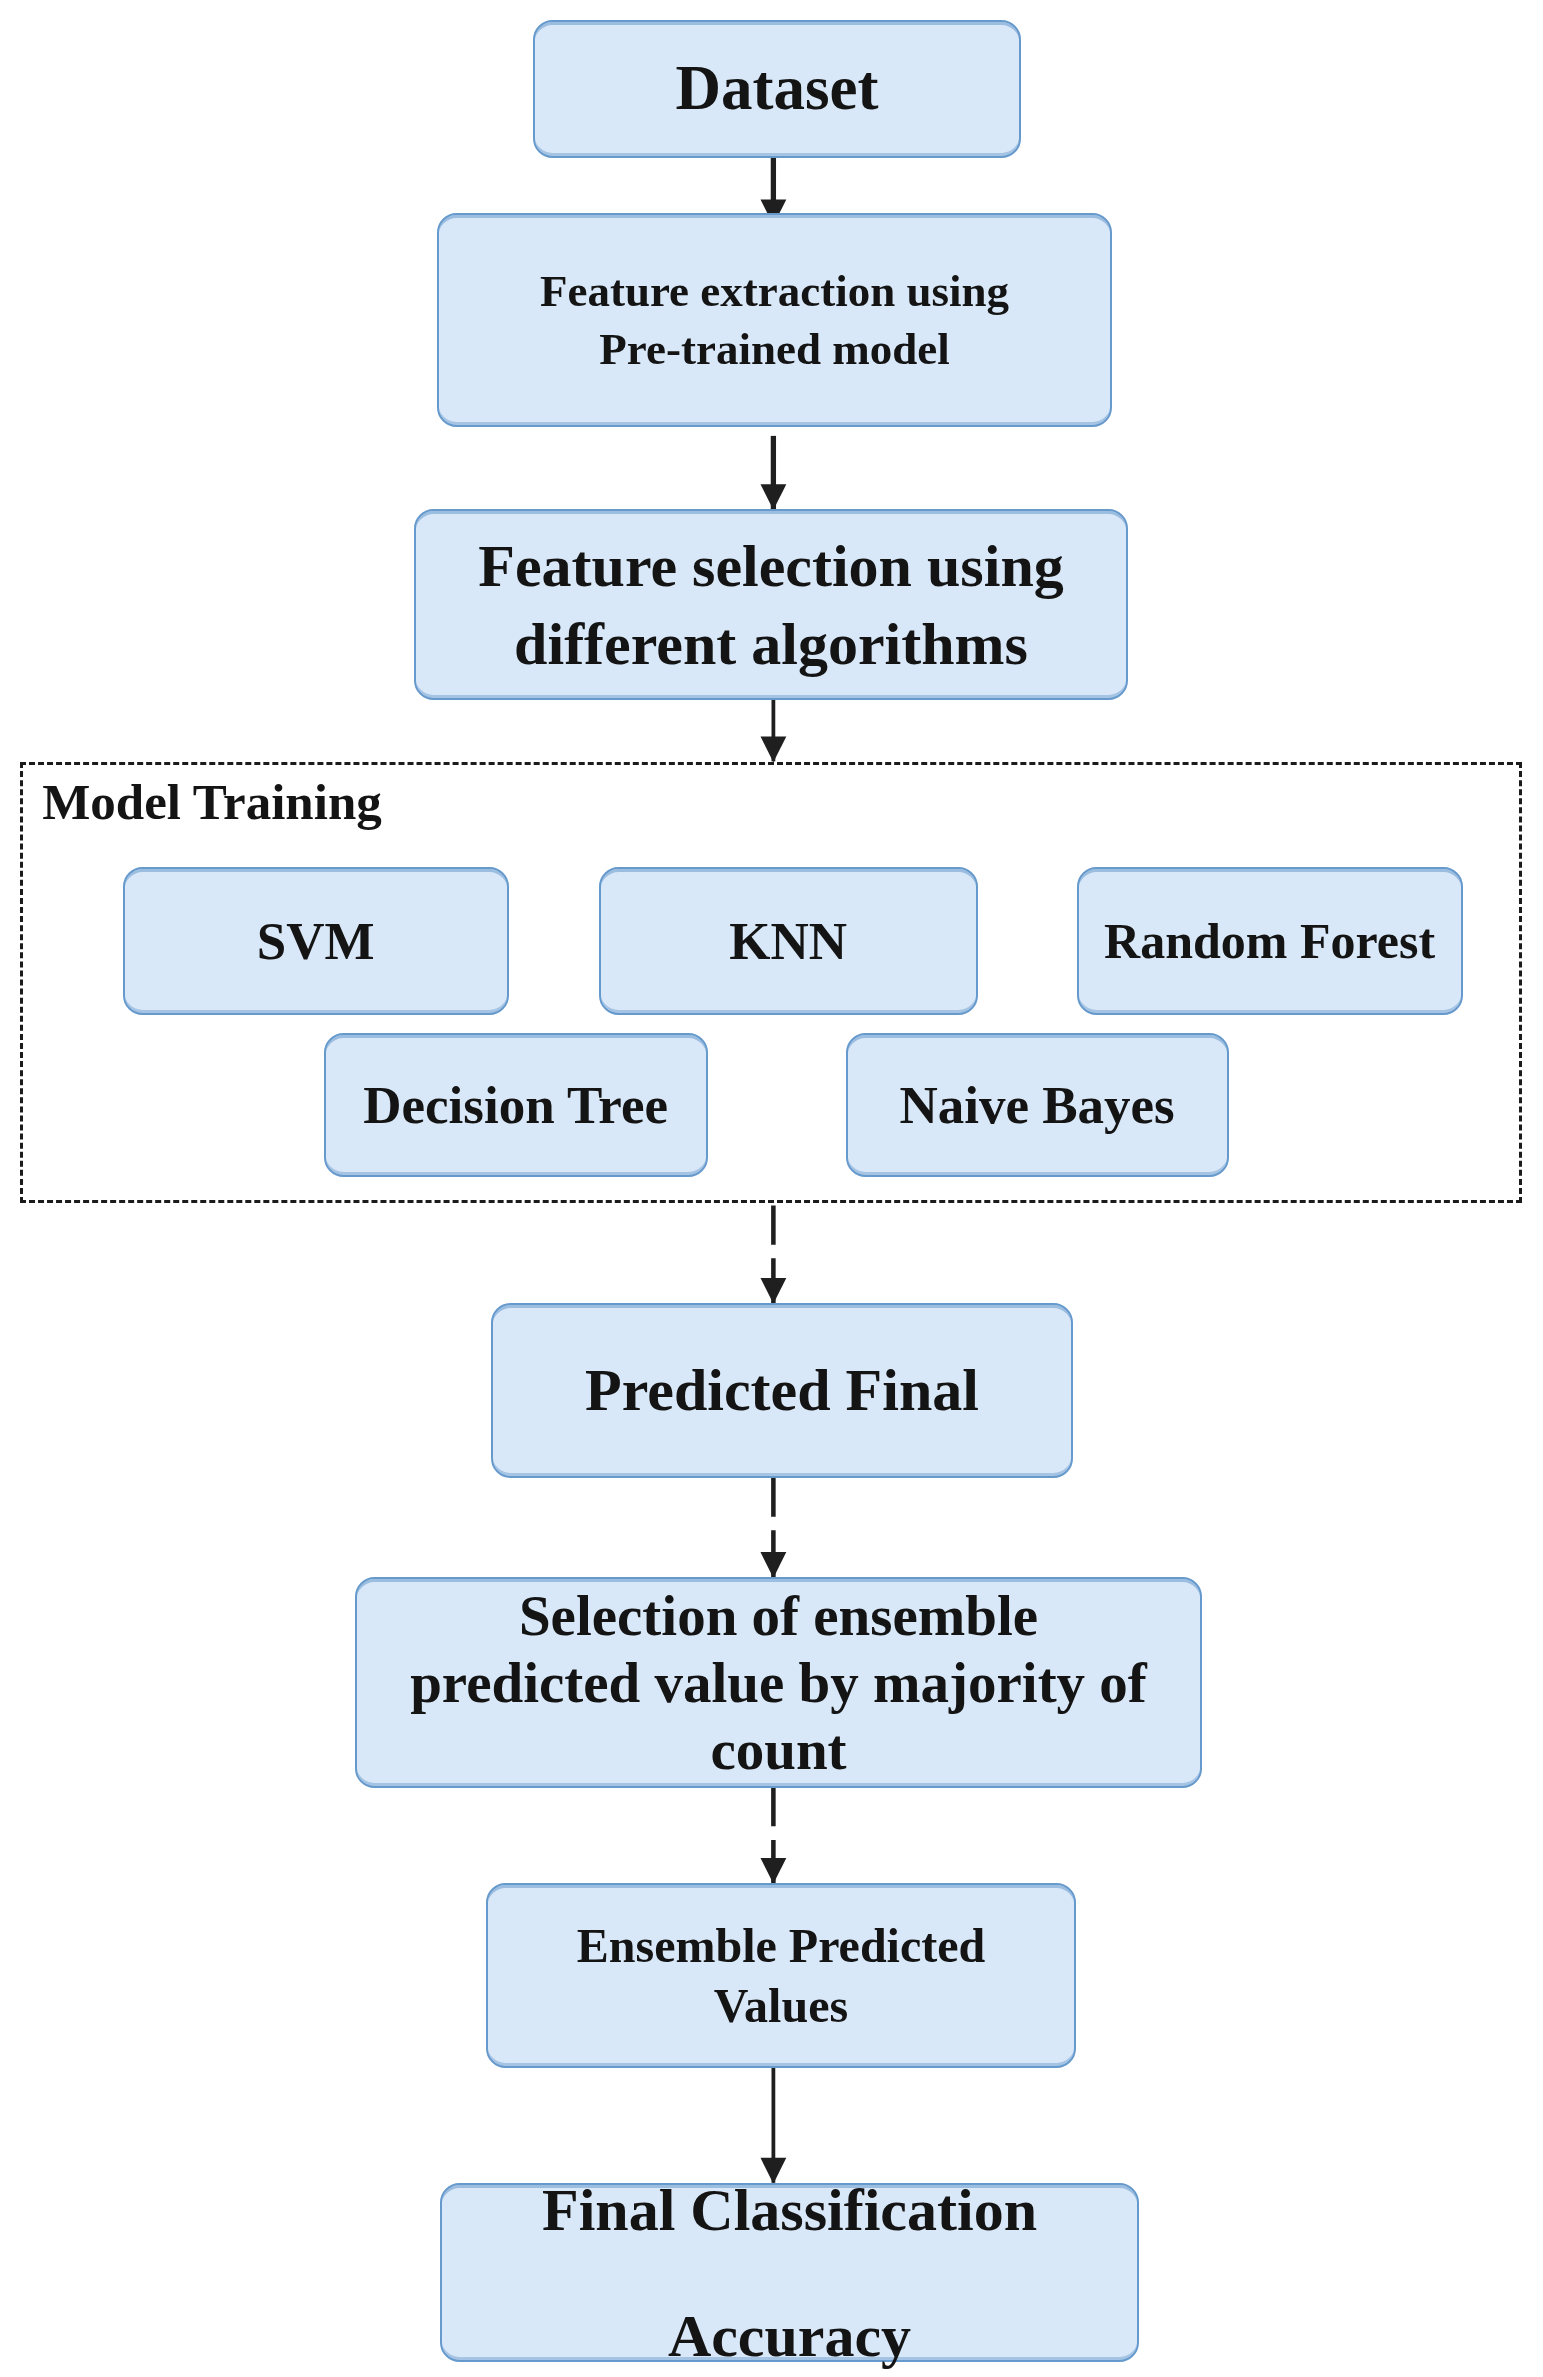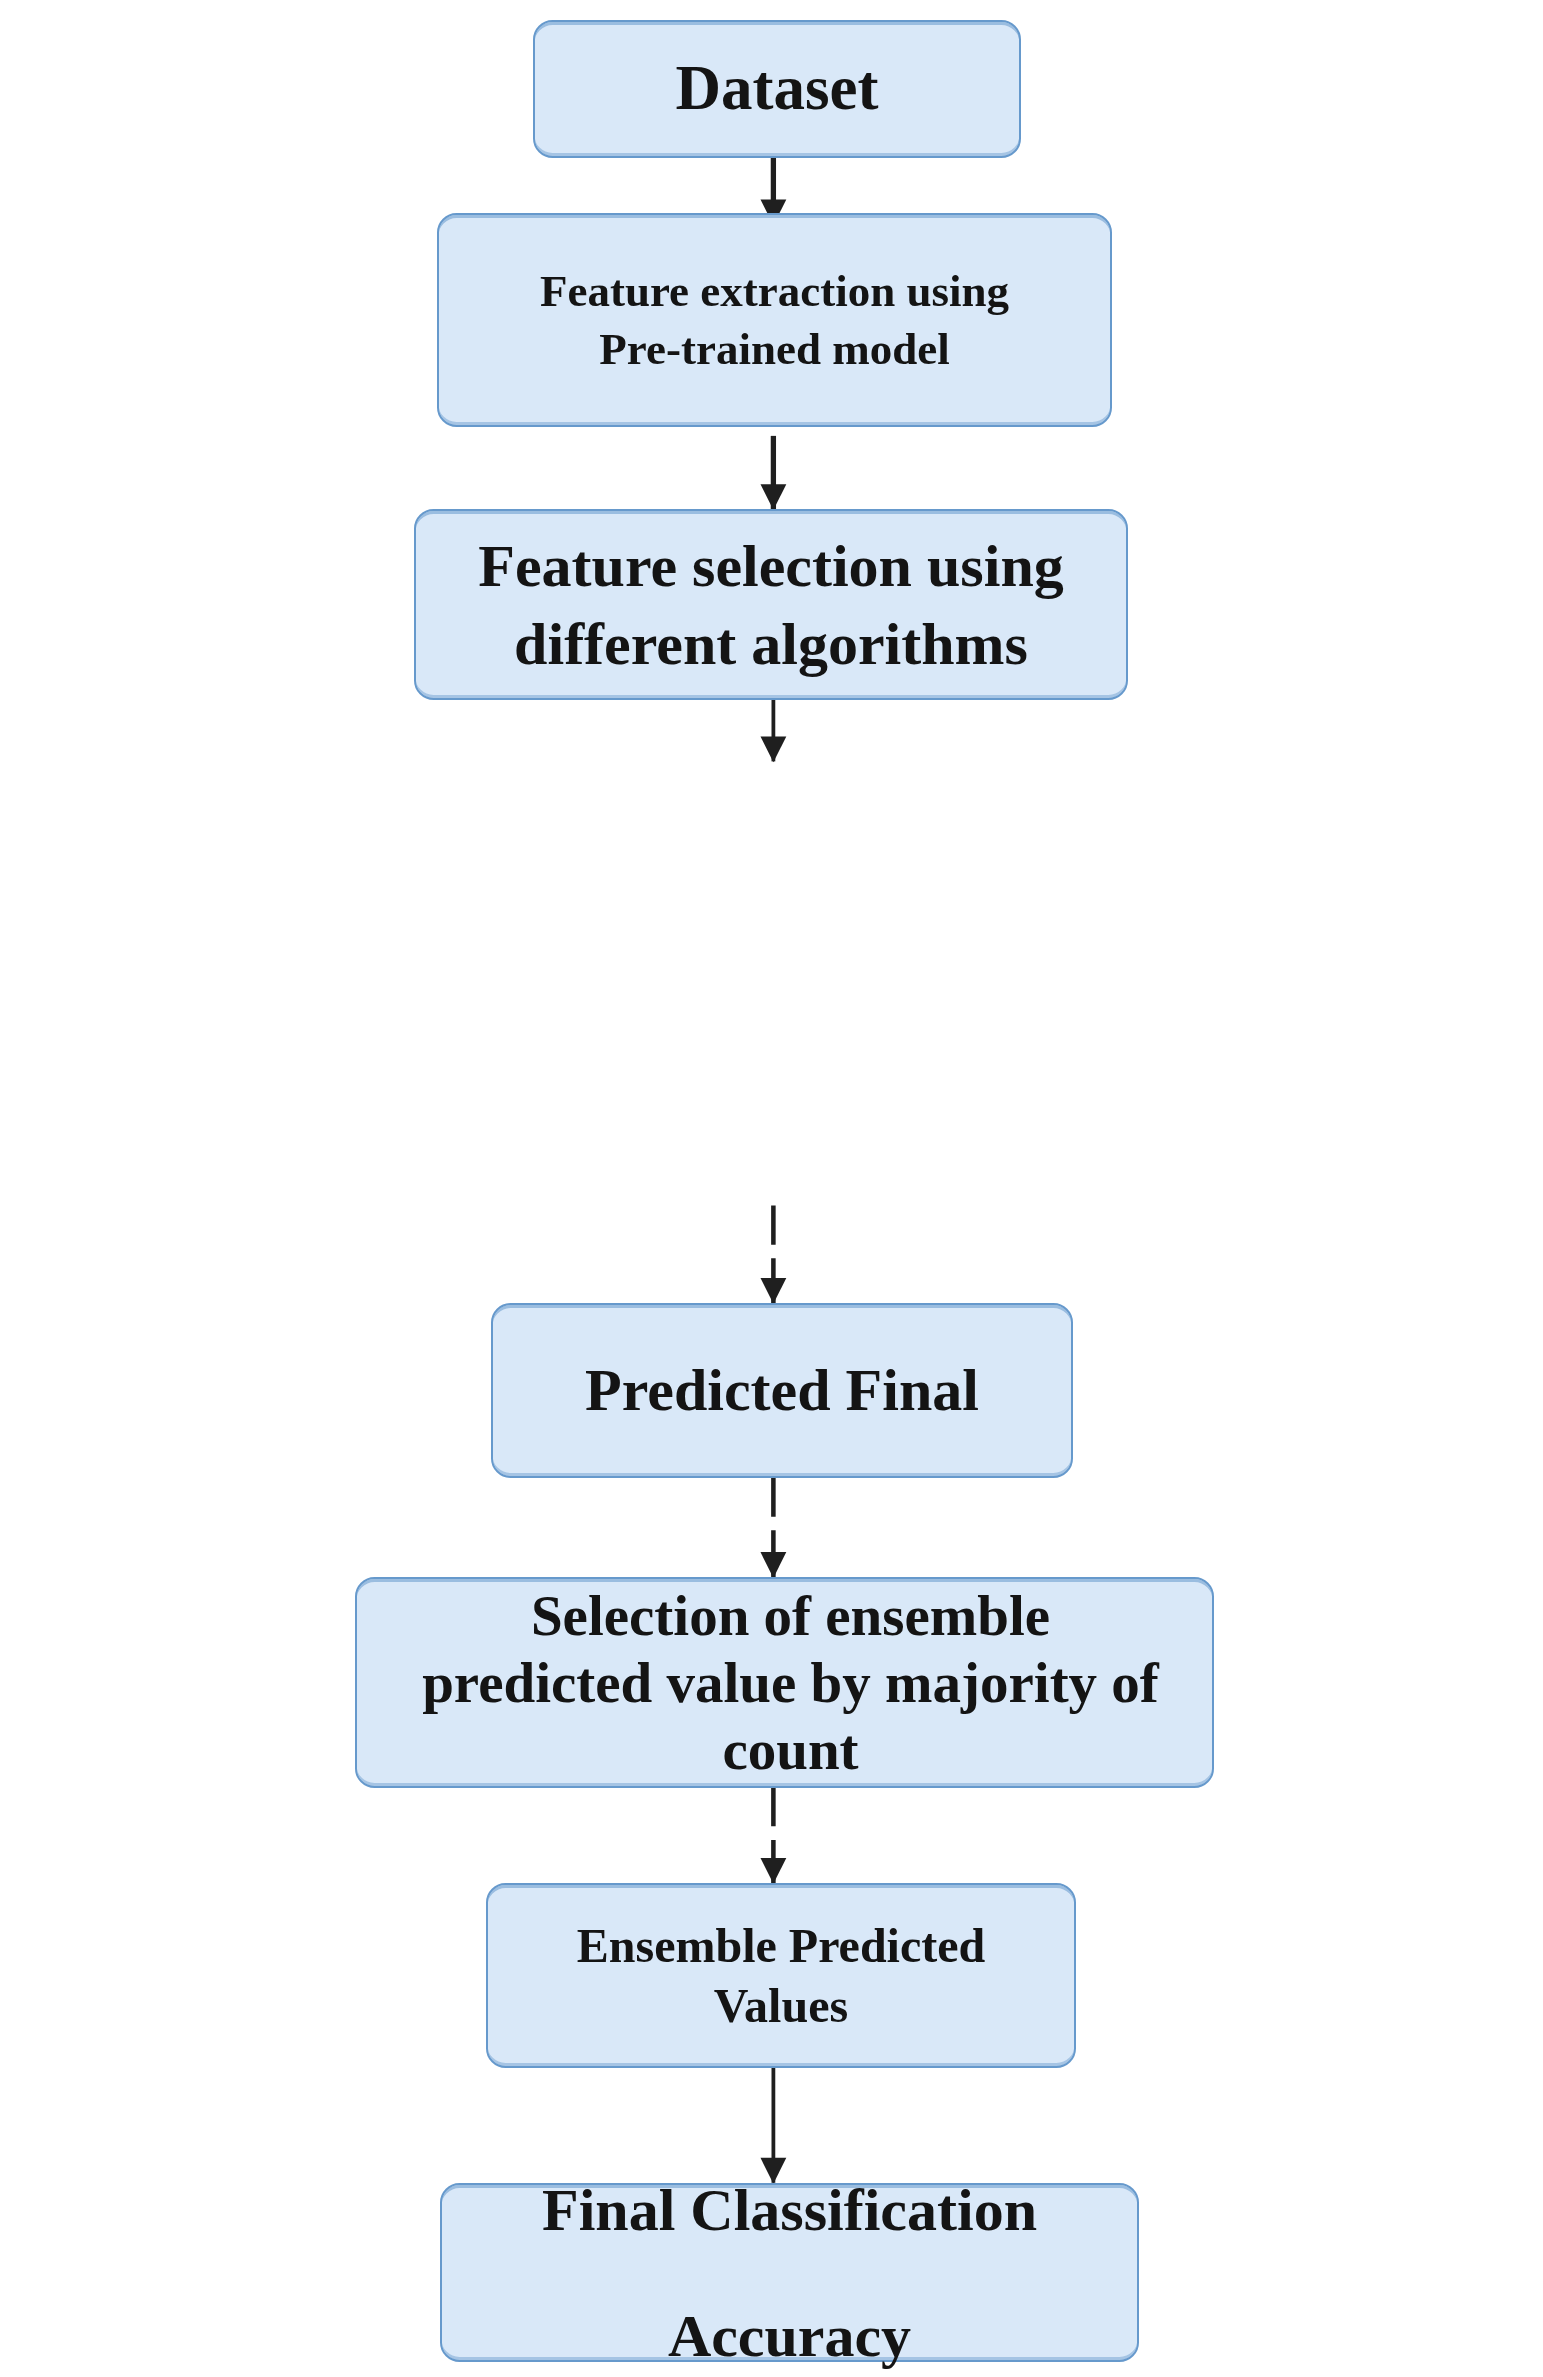--- a/index.html
+++ b/index.html
@@ -30,21 +30,21 @@
     box-shadow: inset 0 3.8px 0 -0.8px rgba(102,153,204,0.55),
                 inset 0 -3.8px 0 -0.8px rgba(102,153,204,0.45);
   }
   .node .line { display: block; white-space: nowrap; }
 
   
   #n-dataset   { left: 533px;  top: 19.6px;   width: 484px;  height: 134px; font-size: 63px; }
   #n-feat-ext  { left: 437px;  top: 213px;  width: 671px;  height: 210px; font-size: 45px; line-height: 1.3; }
   #n-feat-sel  { left: 414px;  top: 509px;  width: 710px;  height: 187px; font-size: 60px; line-height: 1.3; }
   #n-predicted { left: 491px;  top: 1303px; width: 578px;  height: 171px; font-size: 60px; }
-  #n-selection { left: 355px;  top: 1577px; width: 843px; height: 207px; font-size: 57px; line-height: 1.18; padding-left: 12px; }
+  #n-selection { left: 355px;  top: 1577px; width: 843px; height: 207px; font-size: 57px; line-height: 1.18; }
   #n-ensemble  { left: 486px;  top: 1883px; width: 586px;  height: 181px; font-size: 48px; line-height: 1.25; }
   #n-final     { left: 440px;  top: 2183px; width: 695px;  height: 175px; font-size: 60px; line-height: 1.3; gap: 48px; }
 
   
   #g-model {
     position: absolute;
     z-index: 2;
     left: 19.6px; top: 762px;
     width: 1502px; height: 441px;
     border: 3px dashed #1b1b1b;
@@ -91,20 +91,38 @@
   <div class="node" id="n-feat-ext">
     <span class="line">Feature extraction using</span>
     <span class="line">Pre-trained model</span>
   </div>
 
   <div class="node" id="n-feat-sel">
     <span class="line">Feature selection using</span>
     <span class="line">different algorithms</span>
   </div>
 
+  <div id="g-model">
+    <div id="g-model-label">Model Training</div>
+    <div class="node" id="m-svm">
+      <span class="line">SVM</span>
+    </div>
+    <div class="node" id="m-knn">
+      <span class="line">KNN</span>
+    </div>
+    <div class="node" id="m-rf">
+      <span class="line">Random Forest</span>
+    </div>
+    <div class="node" id="m-dt">
+      <span class="line">Decision Tree</span>
+    </div>
+    <div class="node" id="m-nb">
+      <span class="line">Naive Bayes</span>
+    </div>
+  </div>
 
   <div class="node" id="n-predicted">
     <span class="line">Predicted Final</span>
   </div>
 
   <div class="node" id="n-selection">
     <span class="line">Selection of ensemble</span>
     <span class="line">predicted value by majority of</span>
     <span class="line">count</span>
   </div>

